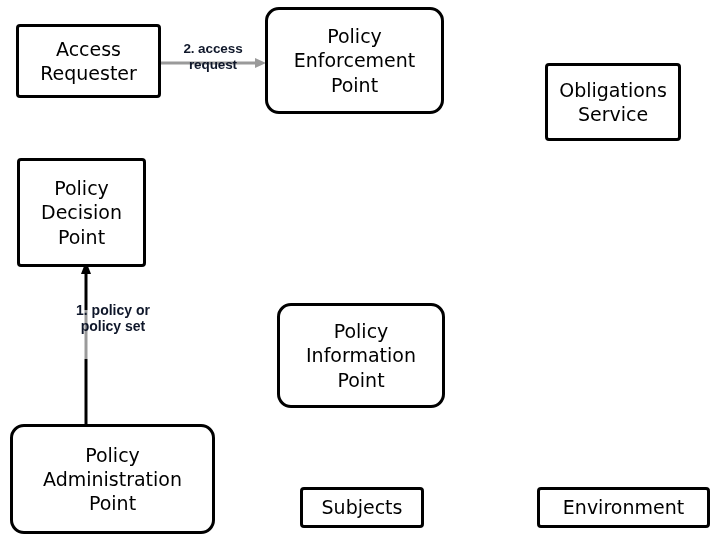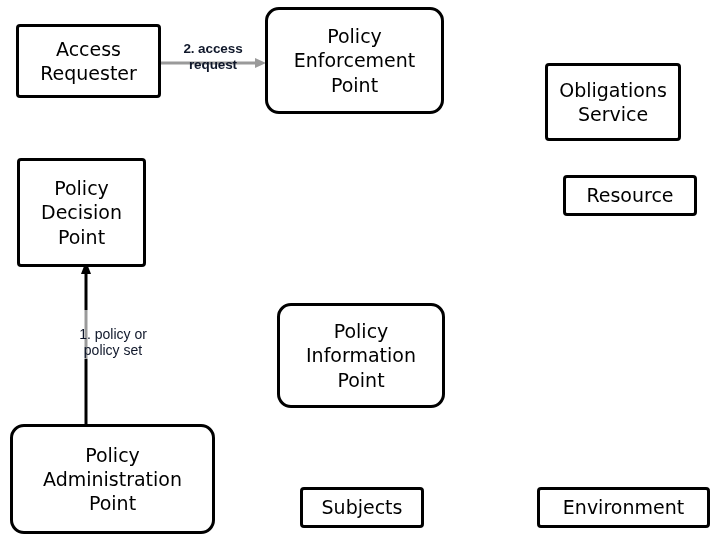--- a/index.html
+++ b/index.html
@@ -107,23 +107,20 @@
 Service</span>
   </div>
 
   <div class="node" style="left:17px; top:158px; width:129px; height:109px;">
     <span class="node-text">Policy
 Decision
 Point</span>
   </div>
 
 
-  <div class="node" style="left:563px; top:175px; width:134px; height:41px;">
-    <span class="node-text">Resource</span>
-  </div>
 
   <div class="node" style="left:277px; top:303px; width:168px; height:105px; border-radius:14px;">
     <span class="node-text">Policy
 Information
 Point</span>
   </div>
 
   <div class="node" style="left:10px; top:424px; width:205px; height:110px; border-radius:14px;">
     <span class="node-text">Policy
 Administration
@@ -134,16 +131,16 @@
     <span class="node-text">Environment</span>
   </div>
 
   <div class="node" style="left:300px; top:487px; width:124px; height:41px;">
     <span class="node-text">Subjects</span>
   </div>
 
   <div class="edge-label bold" style="left:163px; top:41px; width:100px;">2. access
 request</div>
 
-  <div class="edge-label plain" style="left:52px; top:326px; width:122px;">1. policy or
+  <div class="edge-label plain" style="left:52px; top:302px; width:122px;font-weight:bold;">1. policy or
 policy set</div>
 
 </div>
 
 </body></html>

